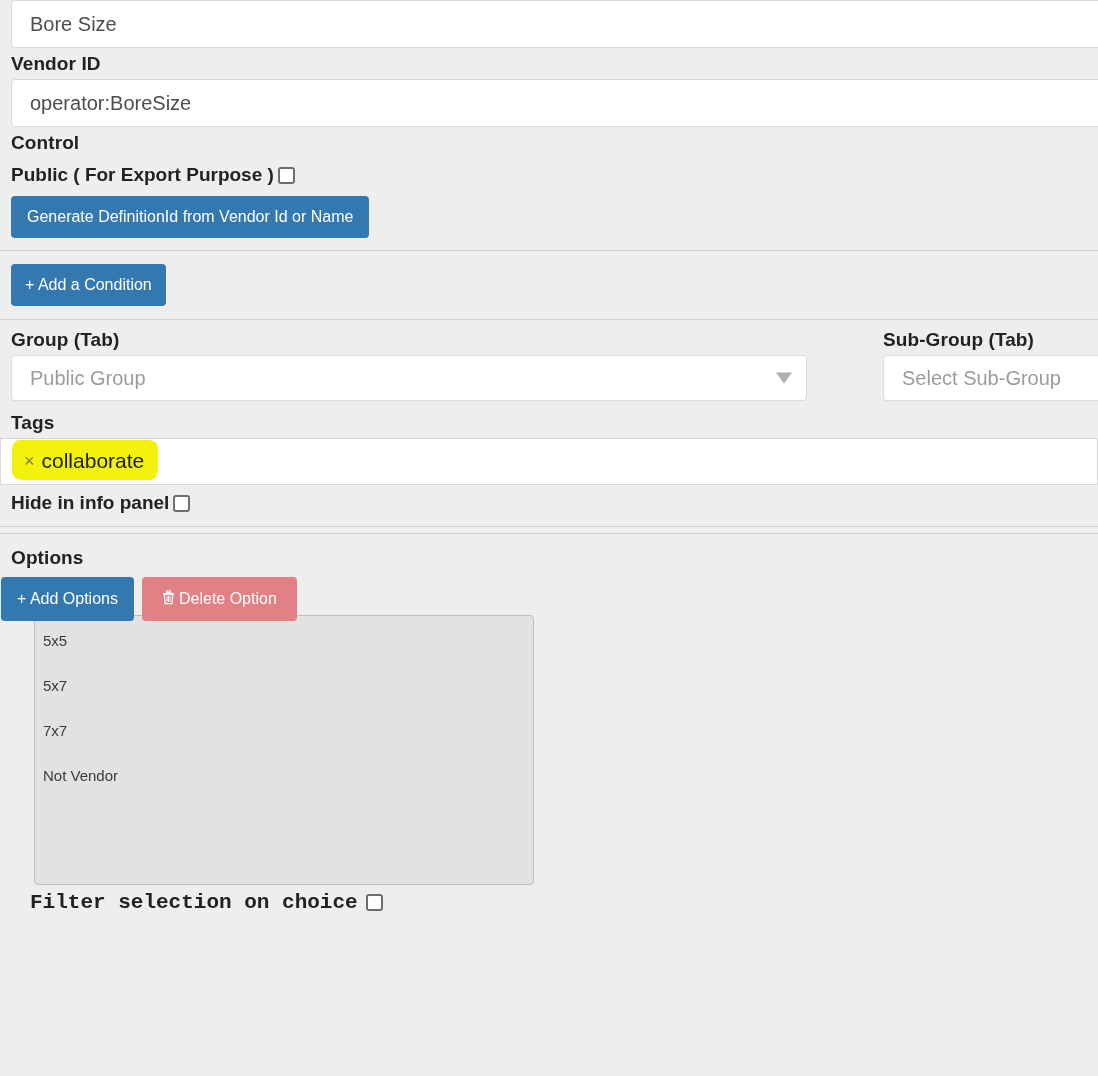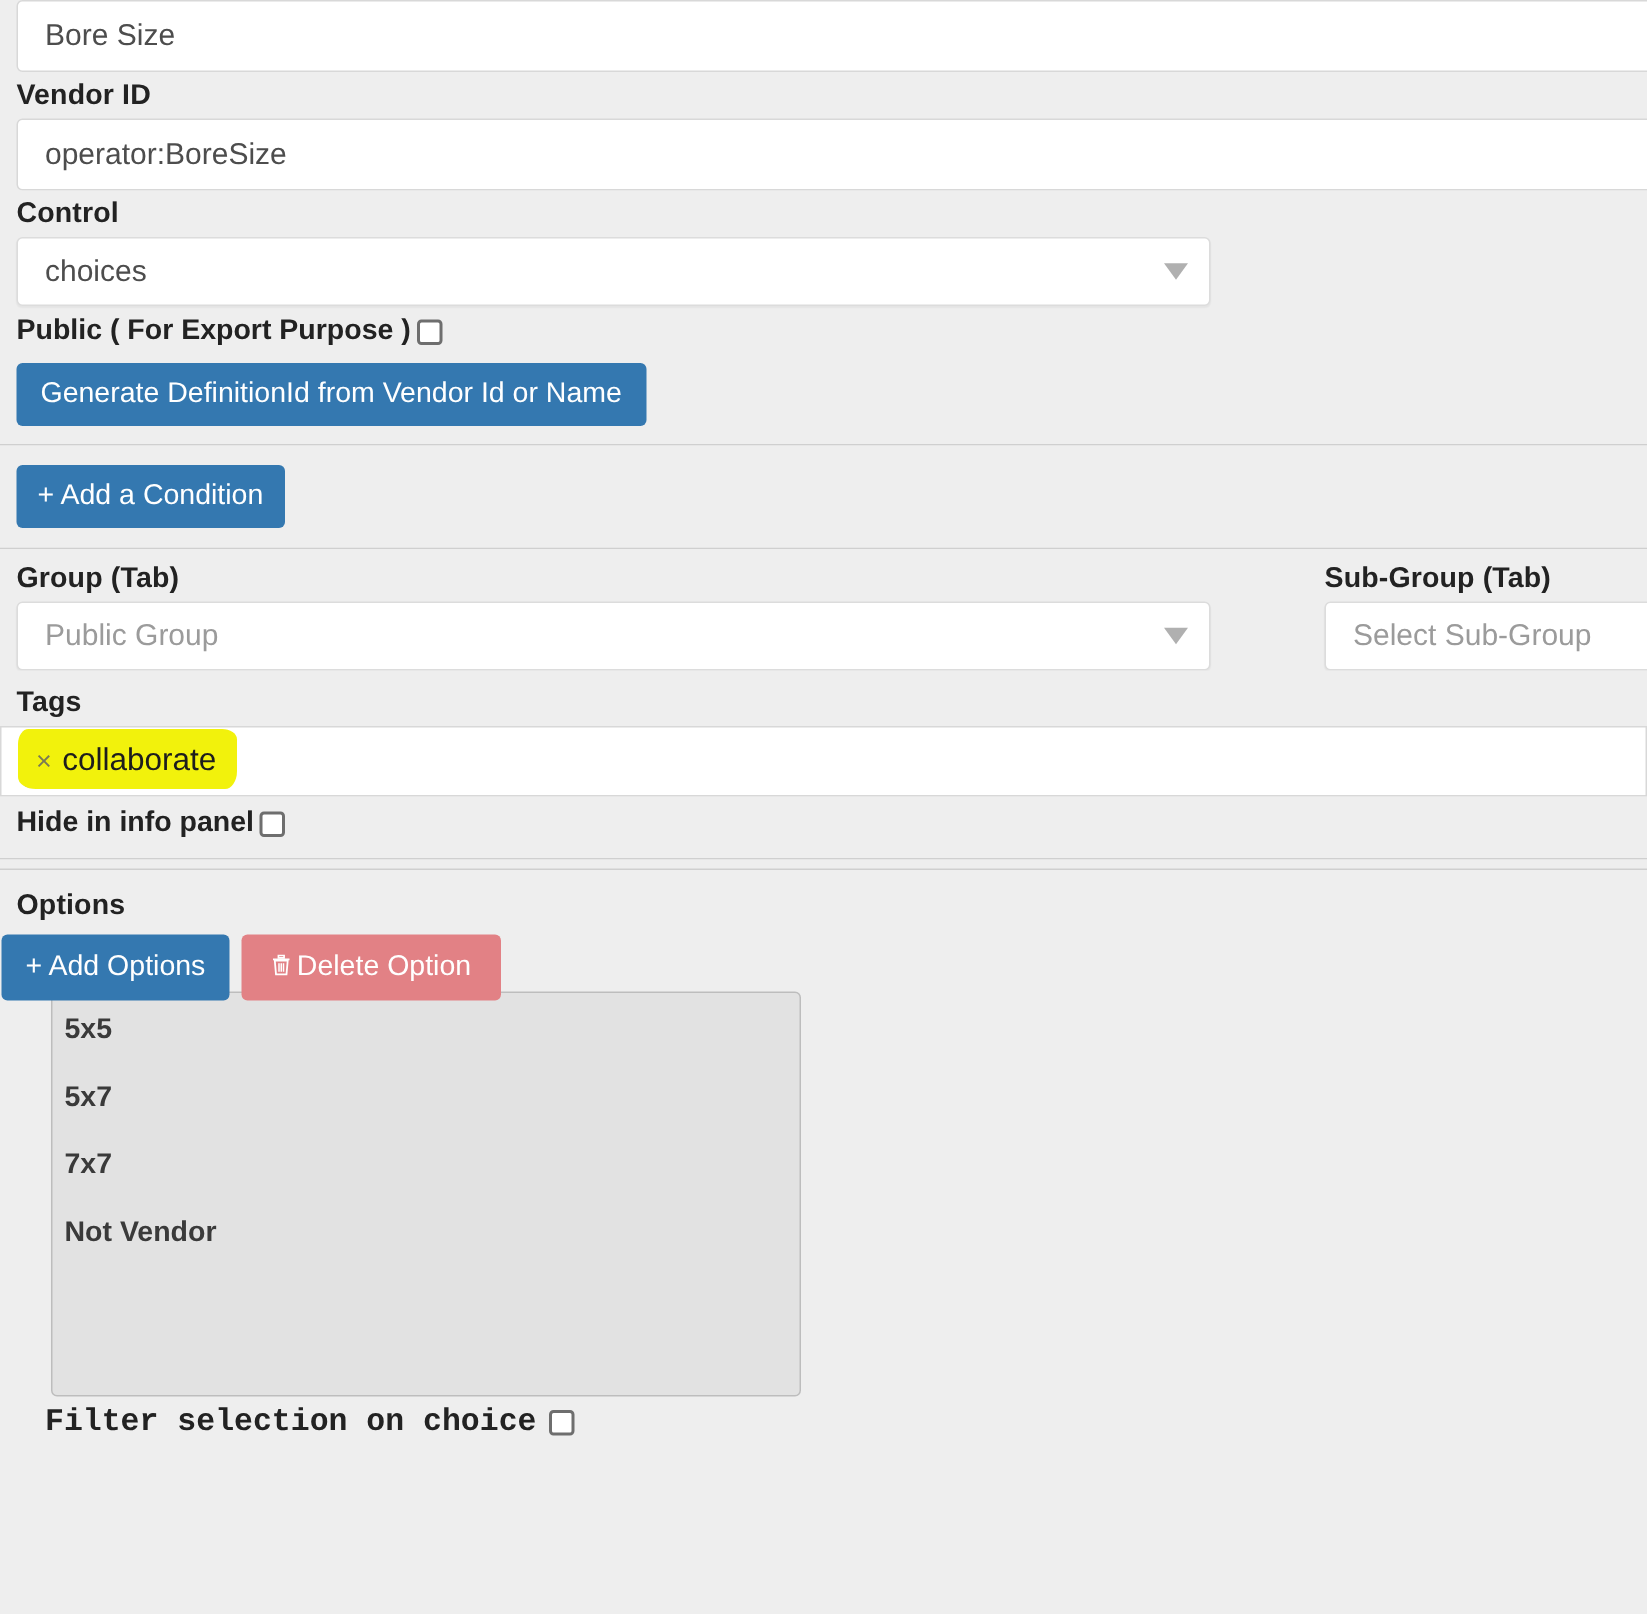--- a/index.html
+++ b/index.html
@@ -117,21 +117,21 @@
     display: inline-block;
     flex: 0 0 auto;
   }
 
   
   .btn {
     box-sizing: border-box;
     display: inline-flex;
     align-items: center;
     justify-content: center;
-    font-size: 19px;
+    font-size: 16px;
     font-family: "Liberation Sans", sans-serif;
     border-radius: 4px;
     border: none;
     color: #ffffff;
     cursor: pointer;
     white-space: nowrap;
   }
   .btn-primary { background: #3478b0; }
   .btn-danger  { background: #e28185; }
 
@@ -234,26 +234,25 @@
     margin-top: -6px;
     width: 500px;
     height: 270px;
     background: #e2e2e2;
     border: 1px solid #bdbdbd;
     border-radius: 4px;
     padding: 14px 0 0 0;
     overflow: hidden;
   }
   .option-item {
-    font-size: 19px;
+    font-size: 15px;
     color: #3a3a3a;
     line-height: 22px;
     padding: 0 0 23px 8px;
     cursor: pointer;
-    font-weight: bold;
   }
 
   .filter-row {
     display: flex;
     align-items: center;
     gap: 8px;
     padding-left: 30px;
     margin-top: 6px;
     font-family: Liberation Mono, monospace;
   }
@@ -280,26 +279,20 @@
     <div class="text-input value">Bore Size</div>
   </div>
 
   <div class="section">
     <div class="field-label">Vendor ID</div>
     <div class="text-input value">operator:BoreSize</div>
   </div>
 
   <div class="section">
     <div class="field-label">Control</div>
-    <div style="padding-left:11px;">
-      <div class="select-box" style="width:796px;">
-        <span>choices</span>
-        <span class="select-arrow"></span>
-      </div>
-    </div>
 
     <div class="check-row" style="margin-top:6px;">
       <span class="check-label">Public ( For Export Purpose )</span>
       <span class="checkbox"></span>
     </div>
 
     <div style="padding-top:10px; padding-bottom:12px;">
       <button class="btn btn-primary btn-generate">Generate DefinitionId from Vendor Id or Name</button>
     </div>
   </div>

